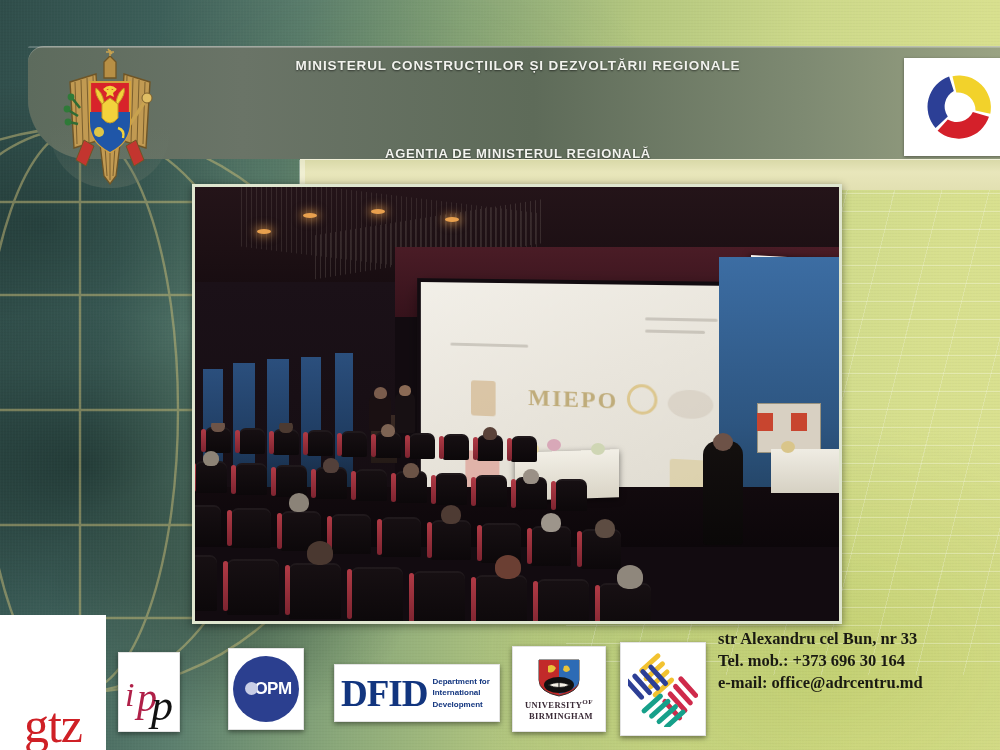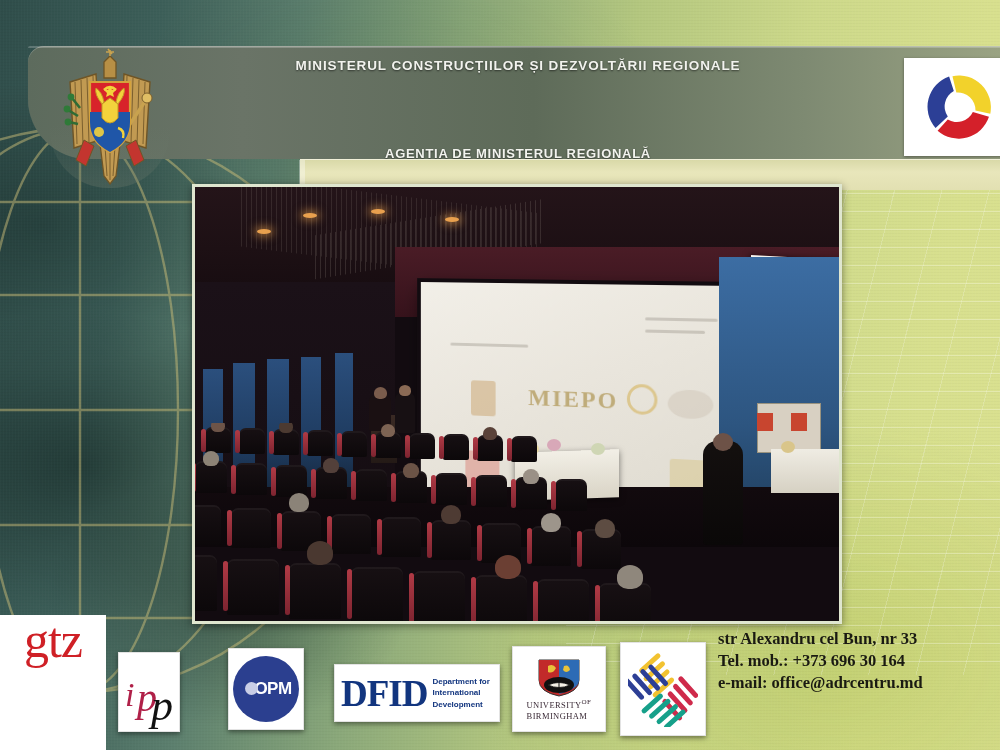--- a/index.html
+++ b/index.html
@@ -221,21 +221,21 @@
 
   
   .p-stand{position:absolute;left:508px;top:254px;width:40px;height:104px;
     background:linear-gradient(180deg,#14100f 0%,#0a0808 100%);border-radius:14px 14px 4px 4px;}
   .p-stand-head{position:absolute;left:518px;top:246px;width:20px;height:18px;
     border-radius:50%;background:#6d5247;}
 
   
   .logo-gtz{
     position:absolute;left:0;top:615px;width:106px;height:135px;background:#fff;
-    display:flex;align-items:flex-start;justify-content:center;
+    display:flex;align-items:flex-end;justify-content:center;
   }
   .gtz-text{
     font-family:"Liberation Serif",serif;font-size:50px;color:#cf2026;
     letter-spacing:-1px;line-height:1;font-weight:normal;
   }
   .logo-tile{
     position:absolute;background:#fff;
     box-shadow:0 2px 5px rgba(0,0,0,.45);
     border:1px solid #e3e3e3;
     display:flex;align-items:center;justify-content:center;overflow:hidden;
@@ -253,21 +253,21 @@
   .opm-dot{position:absolute;left:12px;top:26px;width:13px;height:13px;border-radius:50%;background:#c9cee6;}
   .opm-text{color:#fff;font-size:17px;font-weight:bold;letter-spacing:-.5px;margin-left:14px;}
 
   .dfid-box{left:334px;top:664px;width:164px;height:56px;justify-content:flex-start;}
   .dfid-main{font-family:"Liberation Serif",serif;font-size:37px;font-weight:bold;
     color:#12357f;letter-spacing:-1px;margin-left:6px;line-height:1;}
   .dfid-sub{margin-left:5px;color:#12357f;font-size:8px;font-weight:bold;line-height:1.42;}
 
   .uob-box{left:512px;top:646px;width:92px;height:84px;flex-direction:column;}
   .uob-shield{width:46px;height:40px;margin-top:2px;}
-  .uob-text{font-size:8.5px;color:#3a2a36;font-weight:normal;text-align:left;
+  .uob-text{font-size:8.5px;color:#3a2a36;font-weight:bold;text-align:right;
     line-height:1.35;font-family:"Liberation Serif",serif;letter-spacing:.4px;}
 
   .pin-box{left:620px;top:642px;width:84px;height:92px;}
   .pin-box svg{width:70px;height:76px;}
 
   
   .contact{
     position:absolute;left:718px;top:628px;width:280px;
     font-family:"Liberation Serif",serif;
     font-size:16.5px;color:#1a1a12;line-height:1.33;font-weight:bold;

